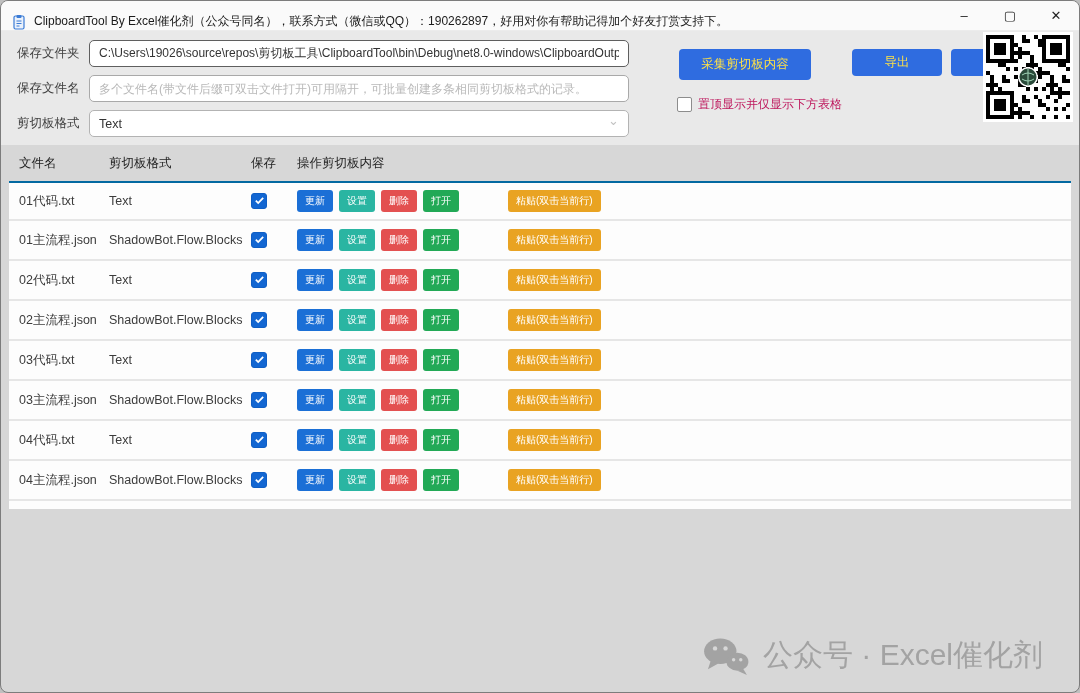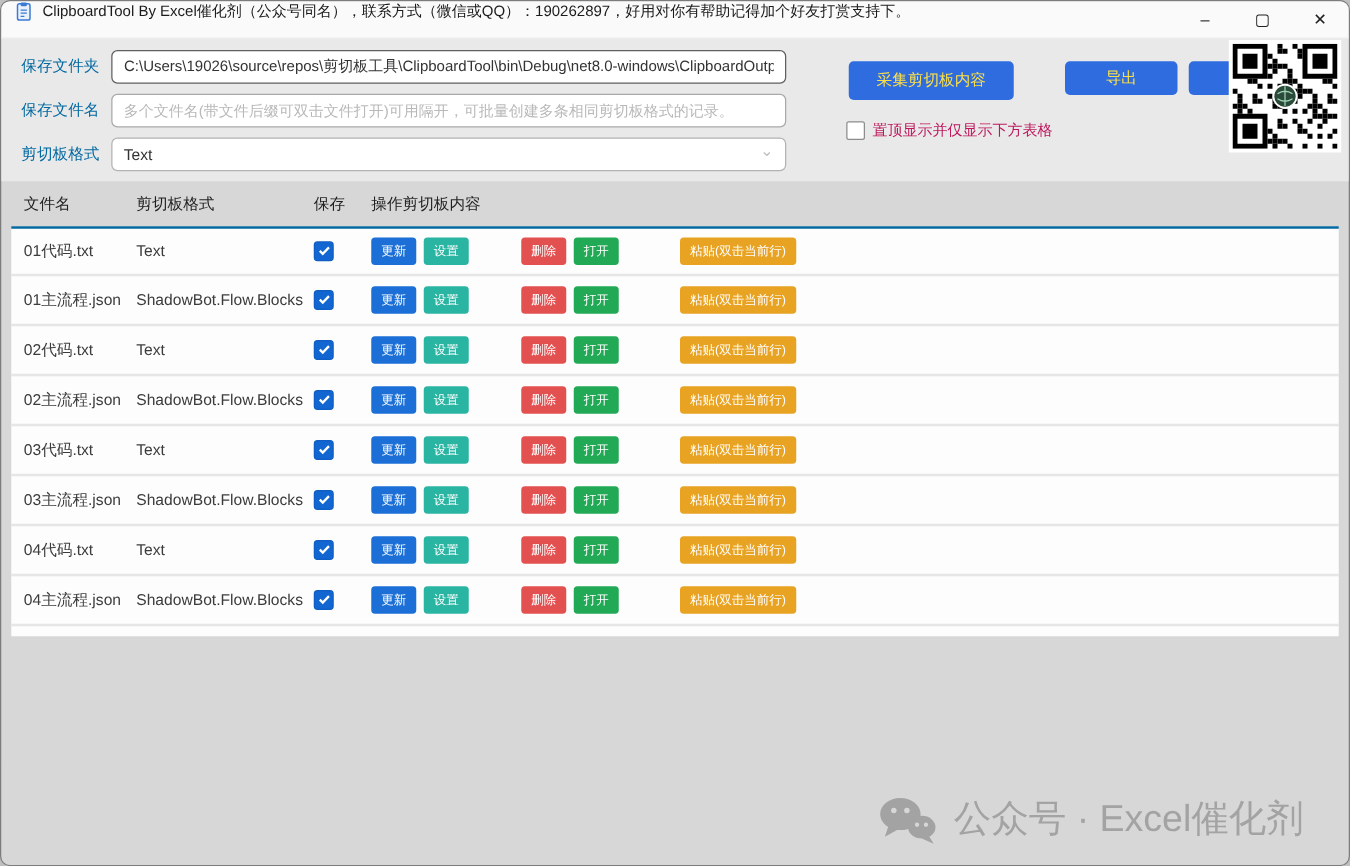--- a/index.html
+++ b/index.html
@@ -3,32 +3,32 @@
 <meta charset="utf-8">
 <style>
   * { margin:0; padding:0; box-sizing:border-box; font-family:"Liberation Sans", sans-serif; }
   html,body { width:1080px; height:693px; background:#bfbfbf; }
   .window {
     width:1080px; height:693px; background:#d7d7d7;
     border:1px solid #7c7c7c; border-radius:8px; overflow:hidden;
     display:flex; flex-direction:column; position:relative;
   }
   
-  .titlebar { height:30px; background:#fafafa; display:flex; align-items:flex-start; padding-left:10px; flex:none; border-bottom:1px solid #ececec; }
+  .titlebar { height:30px; background:#fafafa; display:flex; align-items:flex-end; padding-left:10px; flex:none; border-bottom:1px solid #ececec; }
   .app-icon { width:16px; height:16px; display:inline-flex; flex:none; }
   .title { font-size:12px; color:#1b1b1b; margin-left:7px; white-space:nowrap; overflow:hidden; }
   .win-controls { margin-left:auto; display:flex; height:100%; flex:none; }
   .win-controls button { width:46px; height:100%; border:none; background:transparent; font-size:13px; color:#222; cursor:pointer; display:flex; align-items:center; justify-content:center; }
   
   .form-area { height:114px; background:#e9e9e9; position:relative; flex:none; }
   .frow { position:absolute; left:16px; display:flex; align-items:center; }
   .frow.r1 { top:9px; }
   .frow.r2 { top:44px; }
   .frow.r3 { top:79px; }
-  .frow label { width:72px; font-size:12.5px; color:#0369a1; flex:none; }
+  .frow label { width:72px; font-size:12.5px; color:#404040; flex:none; }
   .tinput {
     width:540px; height:27px; background:#fff; border:1px solid #a9a9a9; border-radius:5px;
     font-size:12px; color:#333; padding:0 9px; outline:none;
   }
   .tinput.strong { border-color:#5f5f5f; }
   .tinput::placeholder { color:#b9b9b9; }
   .selectbox {
     width:540px; height:27px; background:#fff; border:1px solid #b3b3b3; border-radius:5px;
     display:flex; align-items:center; justify-content:space-between; padding:0 9px; cursor:pointer;
   }
@@ -59,21 +59,21 @@
   }
   .trow:first-child { border-top:2px solid #0369a1; }
   .cb {
     width:16px; height:16px; background:#1266d2; border:1px solid #0f5ec4; border-radius:3px;
     display:inline-flex; align-items:center; justify-content:center; cursor:pointer;
   }
   .actions { display:flex; align-items:center; gap:6px; }
   .abtn { border:none; color:#fff; font-size:10px; height:22px; padding:0 8px; border-radius:3px; cursor:pointer; white-space:nowrap; }
   .abtn.blue  { background:#1b6fd6; }
   .abtn.teal  { background:#2ab5a2; }
-  .abtn.red   { background:#e35050;margin-left:36px; }
+  .abtn.red   { background:#e35050; }
   .abtn.green { background:#22a956; }
   .abtn.amber { background:#e9a322;margin-left:43px; }
   .empty-strip { height:8px; background:#fdfdfd; margin:0 8px; }
   
   .watermark { position:absolute; right:36px; bottom:16px; display:flex; align-items:center; gap:13px; color:#a3a3a3; font-size:30px; }
 </style>
 </head>
 <body>
 
 <div class="window">

